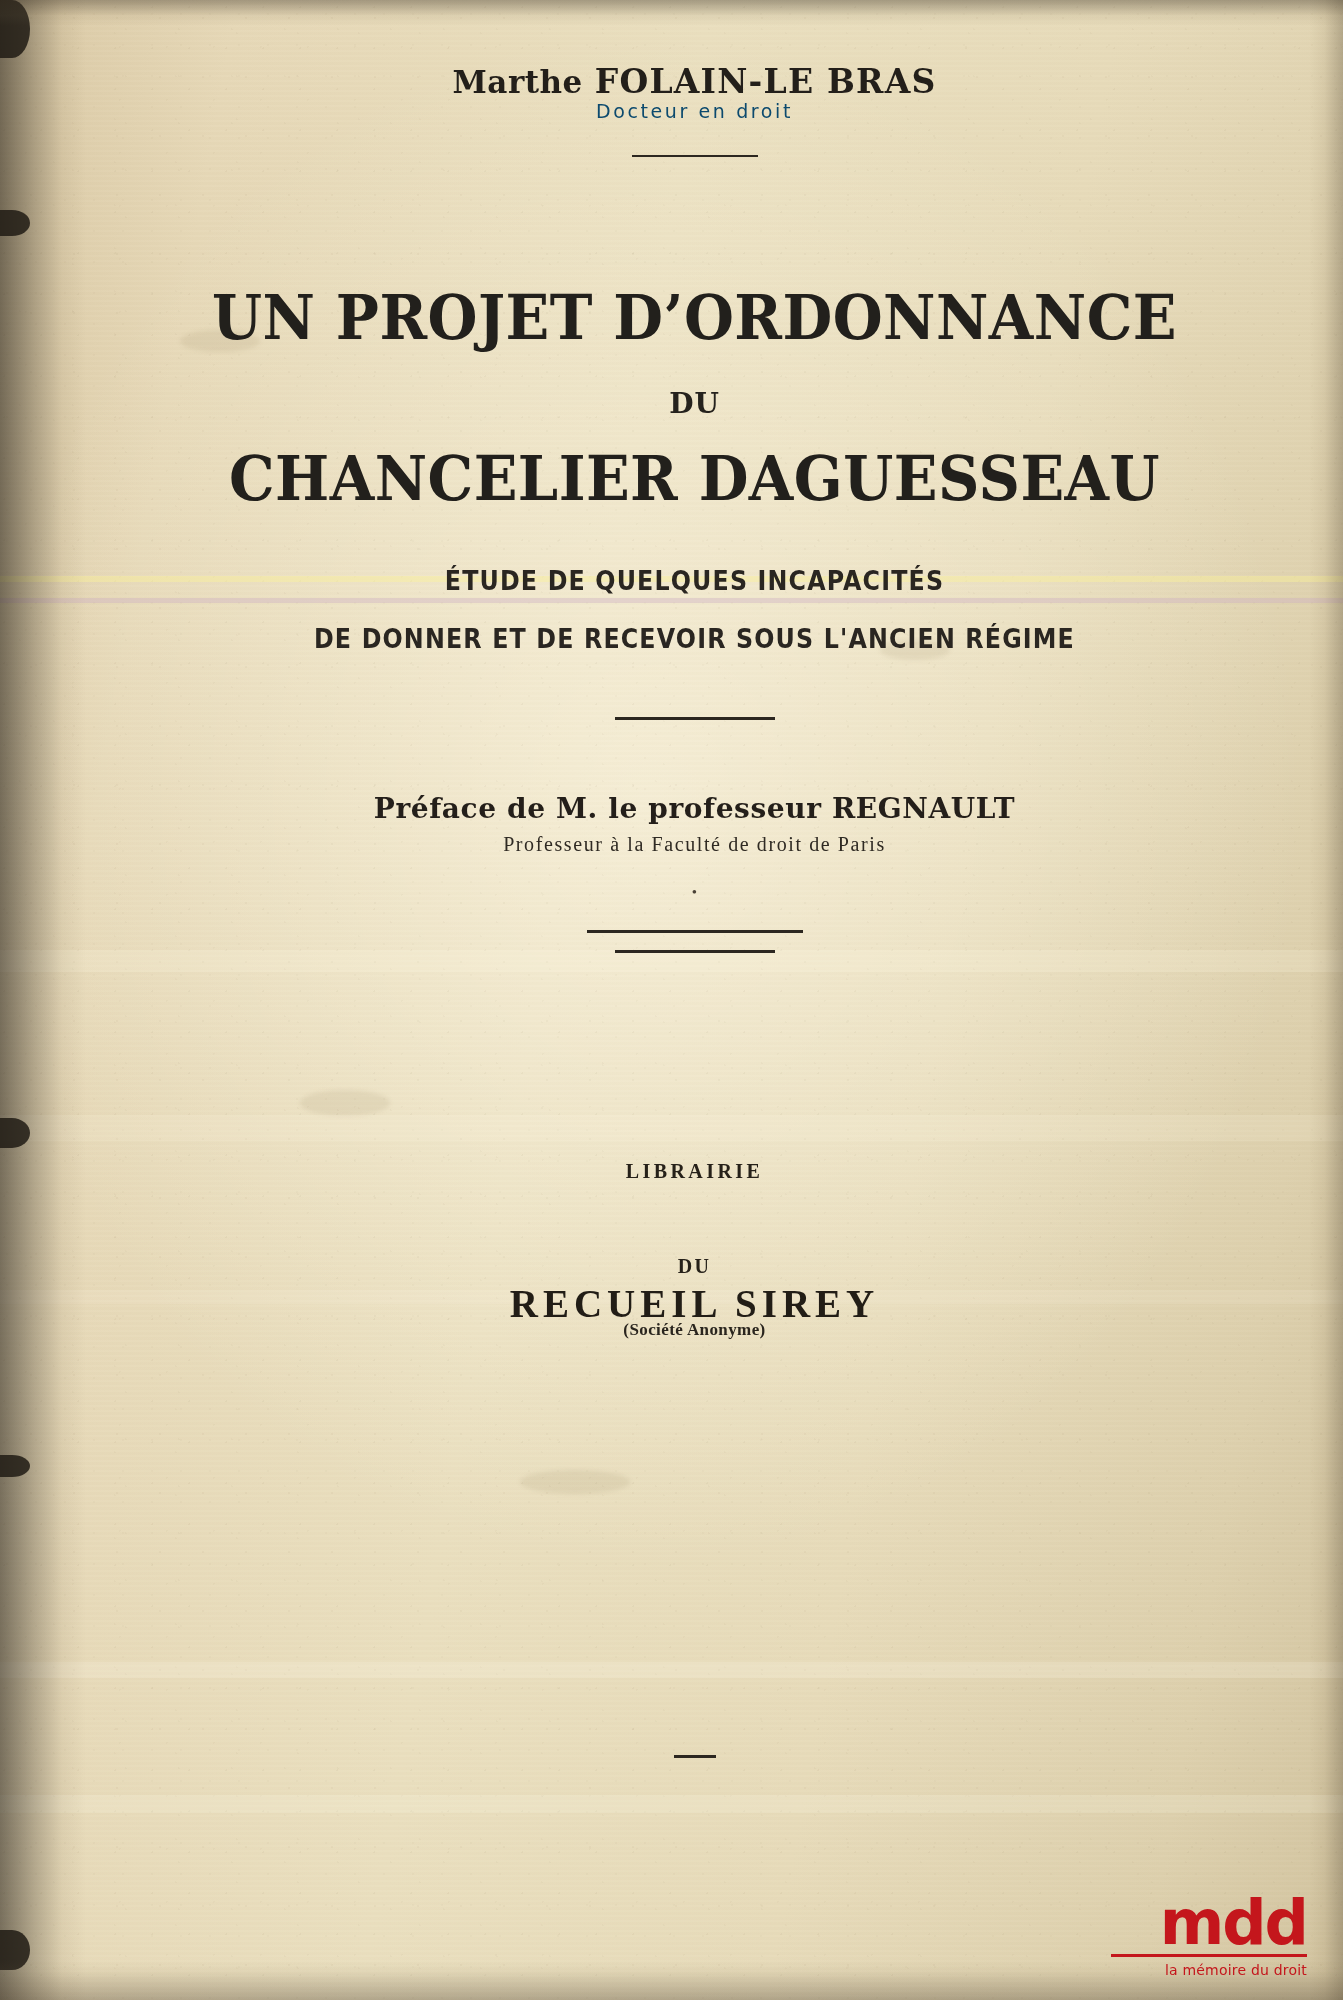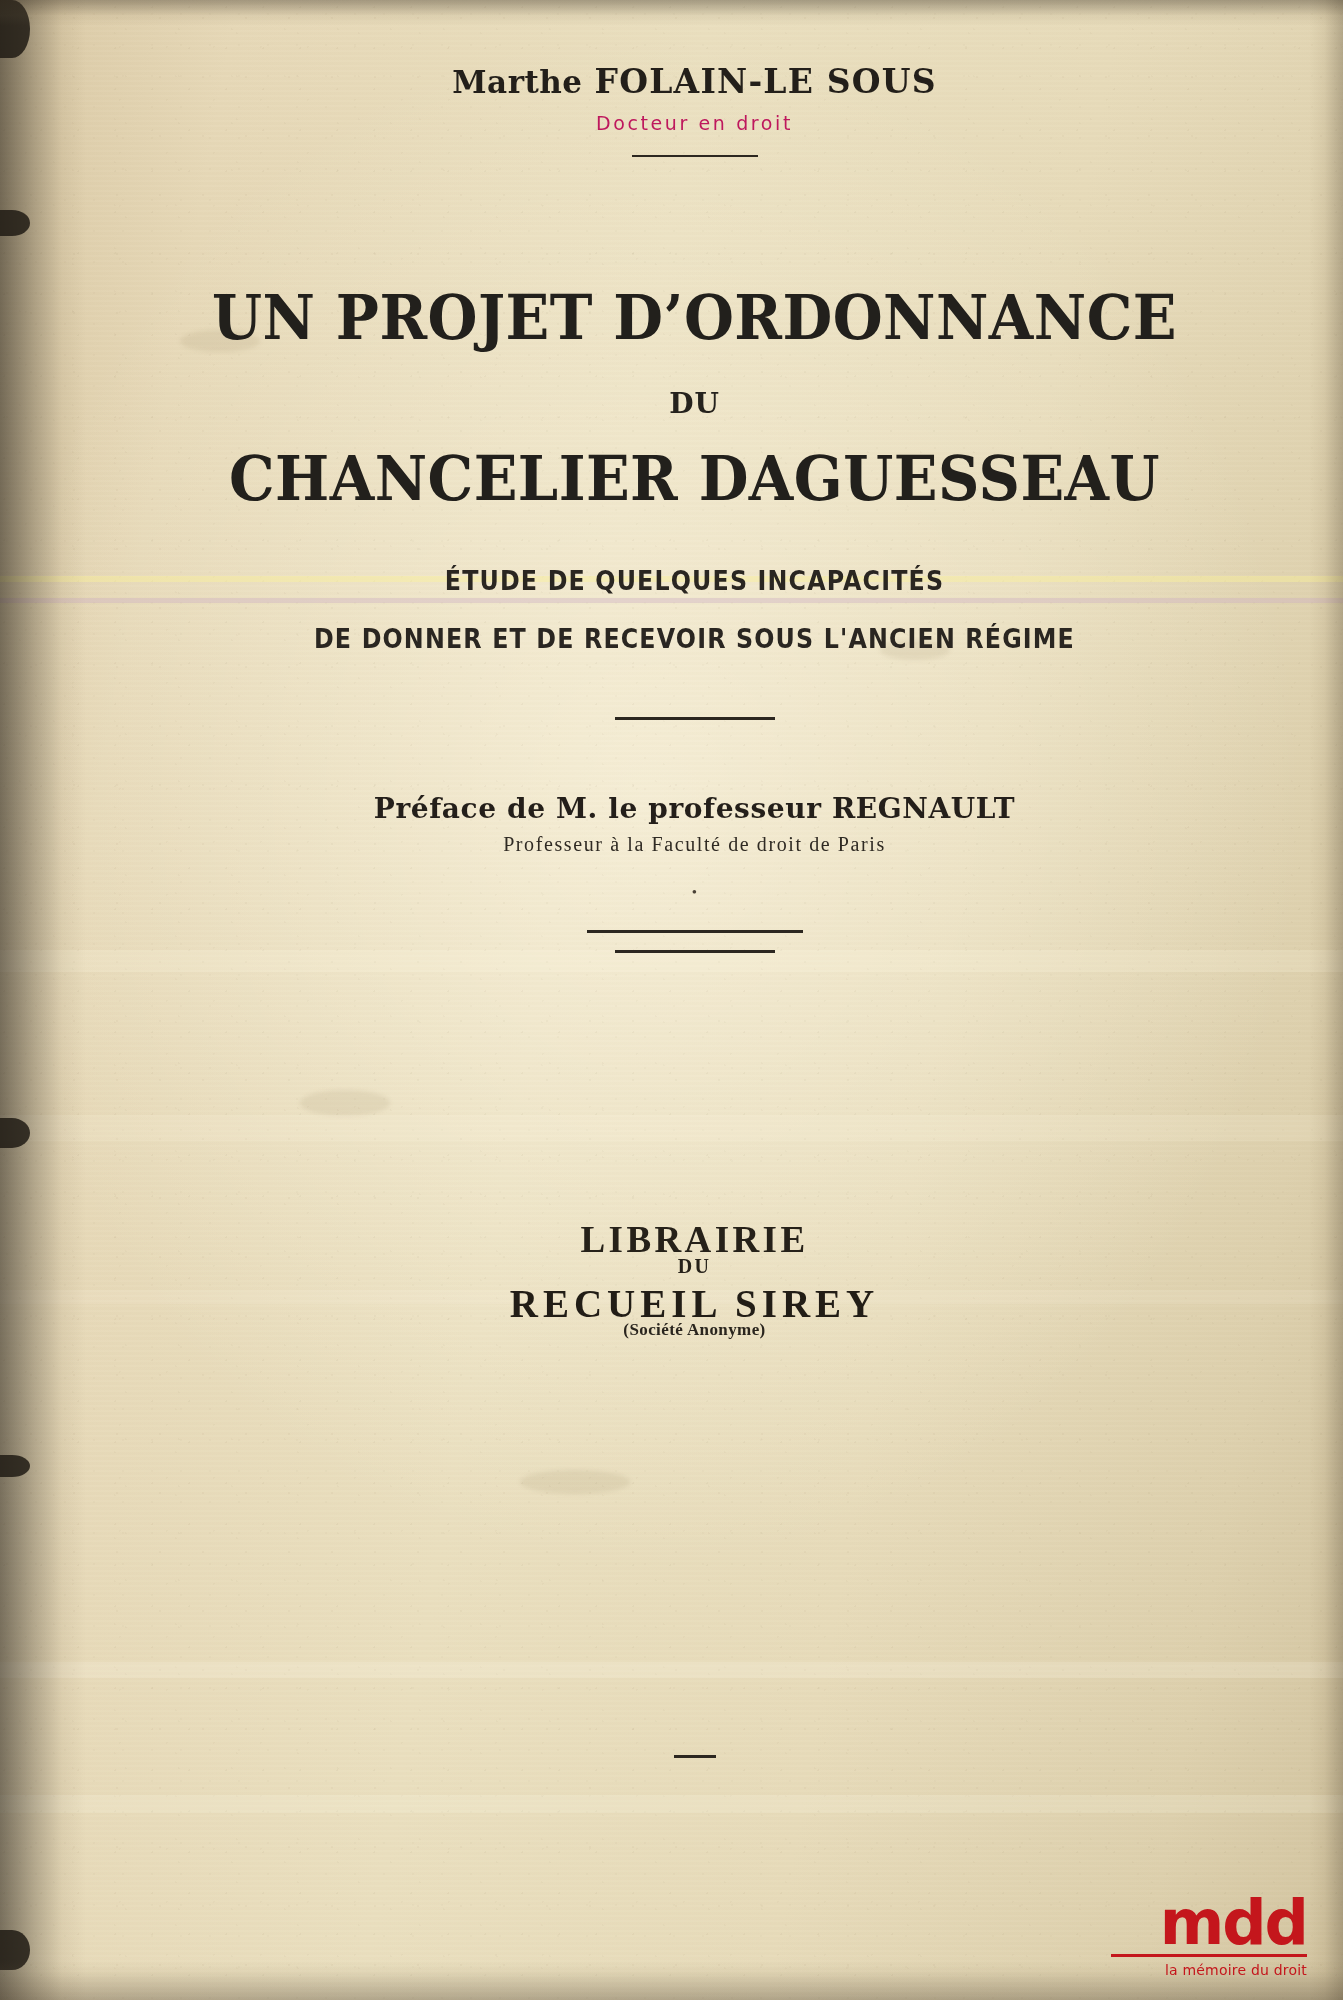--- a/index.html
+++ b/index.html
@@ -124,25 +124,25 @@
     font-family: "DejaVu Serif", serif;
     font-weight: bold;
     font-size: 33px;
     letter-spacing: .5px;
     color: #231f1a;
   }
   .author .given { font-size: 31px; text-align: right; }
   .author .surname { letter-spacing: 1.2px; }
 
   .degree {
-    top: 112px;
+    top: 100px;
     font-family: "DejaVu Sans", sans-serif;
     font-size: 19px;
     letter-spacing: 2.6px;
-    color: #be185d;
+    color: #0c4a6e;
   }
 
   .rule {
     position: absolute;
     left: 50%;
     transform: translateX(-50%);
     background: #2c2720;
     margin-left: 23px;
   }
   .rule-1 { top: 155px;  width: 126px; height: 2px; }
@@ -212,24 +212,24 @@
     letter-spacing: 1.6px;
     color: #2f2a23;
   }
   .tiny-mark {
     top: 884px;
     font-size: 15px;
     color: #4a4136;
   }
 
   .pub-librairie {
-    top: 1218px;
-    font-family: "Liberation Serif", serif;
-    font-weight: bold;
-    font-size: 37px;
+    top: 1160px;
+    font-family: "Liberation Serif", serif;
+    font-weight: bold;
+    font-size: 20px;
     letter-spacing: 3.4px;
     color: #262119;
   }
   .pub-du {
     top: 1255px;
     font-family: "Liberation Serif", serif;
     font-weight: bold;
     font-size: 20px;
     letter-spacing: 2.4px;
     color: #262119;
@@ -322,21 +322,21 @@
   <div class="tintband tint-soft5"></div>
   <div class="tintband tint-yellow"></div>
   <div class="tintband tint-pink"></div>
   <div class="tintband tint-soft1"></div>
   <div class="tintband tint-soft2"></div>
   <div class="tintband tint-soft3"></div>
   <div class="tintband tint-soft4"></div>
 
   <div class="tblock author">
     <span class="given">Marthe</span>
-    <span class="surname">FOLAIN-LE SOUS</span>
+    <span class="surname">FOLAIN-LE BRAS</span>
   </div>
   <div class="tblock degree">Docteur en droit</div>
   <div class="rule rule-1"></div>
 
   <div class="tblock title-1">UN PROJET D’ORDONNANCE</div>
   <div class="tblock title-du">DU</div>
   <div class="tblock title-2">CHANCELIER DAGUESSEAU</div>
 
   <div class="tblock sub-1">ÉTUDE DE QUELQUES INCAPACITÉS</div>
   <div class="tblock sub-2">DE DONNER ET DE RECEVOIR SOUS L'ANCIEN RÉGIME</div>

